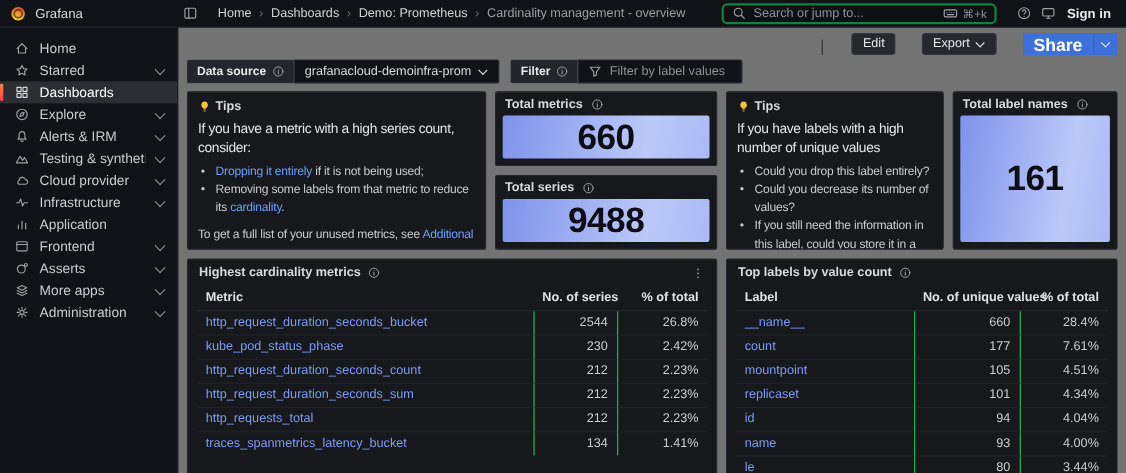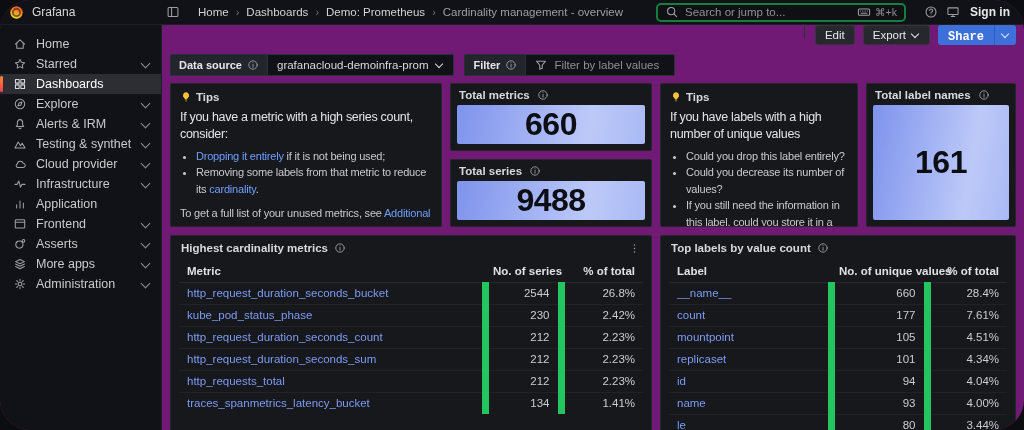--- a/index.html
+++ b/index.html
@@ -1,18 +1,18 @@
 <!DOCTYPE html>
 <html><head>
 <meta charset="utf-8">
 <style>
   html,body{margin:0;padding:0;background:#0c0d10;}
   *{box-sizing:border-box;}
-  .app{position:relative;width:1024px;height:430px;background:#701a75;overflow:hidden;
-       font-family:"Liberation Sans",sans-serif;color:#c9cacd;border-radius:30px;}
+  .app{position:relative;width:1024px;height:430px;background:#737373;overflow:hidden;
+       font-family:"Liberation Sans",sans-serif;color:#c9cacd;}
 
   
   .topbar{height:25px;display:flex;align-items:center;border-bottom:1px solid #1e2024;background:#111217;}
   .brand{width:162px;display:flex;align-items:center;gap:8px;padding-left:9px;}
   .brand-name{font-size:12px;color:#d8d9da;}
   .icon{display:inline-flex;align-items:center;justify-content:center;color:#9d9fa5;}
   .icon svg{display:block;}
   .tbtn{width:22px;height:22px;cursor:pointer;}
   .breadcrumbs{display:flex;align-items:center;gap:7px;margin-left:14px;font-size:11.5px;white-space:nowrap;}
   .crumb{color:#d2d3d6;cursor:pointer;}
@@ -37,31 +37,31 @@
   .orange-bar{display:none;position:absolute;left:0;top:2px;bottom:2px;width:3px;border-radius:2px;
               background:linear-gradient(#ff8833,#f53e4c);}
   .side-item.selected .orange-bar{display:block;}
   .side-label{flex:1;white-space:nowrap;overflow:hidden;}
   .side-chevron{width:10px;height:10px;position:relative;visibility:hidden;}
   .side-chevron.show{visibility:visible;}
   .side-chevron::before{content:"";position:absolute;left:1px;top:1px;width:6px;height:6px;
               border-right:1.4px solid #8e9097;border-bottom:1.4px solid #8e9097;transform:rotate(45deg);}
 
   .main{flex:1;display:flex;flex-direction:column;min-width:0;}
-  .actionsbar{height:25px;display:flex;align-items:flex-start;justify-content:flex-end;gap:8px;padding-right:8px;}
+  .actionsbar{height:25px;display:flex;align-items:flex-end;justify-content:flex-end;gap:24px;padding-right:8px;}
   .vdiv{width:1px;height:14px;background:#2c2f36;margin-right:2px;}
   .btn{height:20px;display:inline-flex;align-items:center;gap:5px;padding:0 9px;font-size:11.5px;
        font-family:"Liberation Sans",sans-serif;color:#e6e7e9;background:#26282e;border:1px solid #33363d;
        border-radius:3px;cursor:pointer;}
   .chev{width:9px;height:9px;position:relative;}
   .chev::before{content:"";position:absolute;left:1px;top:0;width:5px;height:5px;
        border-right:1.3px solid currentColor;border-bottom:1.3px solid currentColor;transform:rotate(45deg);}
   .share-split{height:20px;display:inline-flex;align-items:stretch;border-radius:3px;overflow:hidden;cursor:pointer;}
   .share-main{display:flex;align-items:center;padding:12px 10px;background:#3d71d9;color:#ffffff;
-       font-size:12px;font-weight:700;font-family:Liberation Mono, monospace;}
+       font-size:16px;font-weight:700;}
   .share-chev{display:flex;align-items:center;padding:0 6px;background:#3d71d9;border-left:1px solid #2c5ec2;color:#dfe8fb;}
 
   .controls{height:30px;display:flex;align-items:center;gap:10px;padding:0 8px;}
   .ctrl-group{display:flex;align-items:stretch;height:22px;}
   .ctrl-label{display:flex;align-items:center;gap:5px;padding:0 8px;background:#22252b;border:1px solid #2c2f36;
        border-right:none;border-radius:2px 0 0 2px;font-size:11px;font-weight:700;color:#e6e7e9;white-space:nowrap;}
   .ctrl-value{display:flex;align-items:center;gap:7px;padding:0 9px;background:#111217;border:1px solid #2c2f36;
        border-radius:0 2px 2px 0;font-size:11.5px;color:#d8d9da;cursor:pointer;white-space:nowrap;}
   .ctrl-input{display:flex;align-items:center;gap:6px;padding:0 8px;background:#111217;border:1px solid #2c2f36;
        border-radius:0 2px 2px 0;font-size:11.5px;color:#8e9097;min-width:150px;cursor:text;}
@@ -95,21 +95,21 @@
   .panel-header .spacer{flex:1;}
   .kebab{width:14px;cursor:pointer;}
 
   table.grafana-table{width:calc(100% - 16px);margin:0 8px;border-collapse:collapse;table-layout:fixed;}
   .grafana-table th{font-size:11.5px;font-weight:700;color:#e0e1e3;text-align:left;padding:4px 8px;height:22px;
        border-bottom:1px solid #26282e;white-space:nowrap;}
   .grafana-table th.num, .grafana-table td.num{text-align:right;}
   .grafana-table td{font-size:11.5px;color:#cbccd0;padding:4px 8px;height:22px;border-top:1px solid #202228;
        white-space:nowrap;overflow:hidden;text-overflow:ellipsis;}
   .grafana-table tr:first-child td{border-top:none;}
-  .grafana-table td.num{border-left:7px solid #22c55e;}
+  .grafana-table td.num{border-left:1px solid #22c55e;}
   .cell-link{color:#7d9bf5;cursor:pointer;}
   tr.hl td.first{box-shadow:inset 0 0 0 1px #76819c;}
   tr.hl td.num{background:#34373e;color:#e6e7e9;}
 </style>
 </head>
 <body>
 
 <div class="app">
 
   <header class="topbar">

